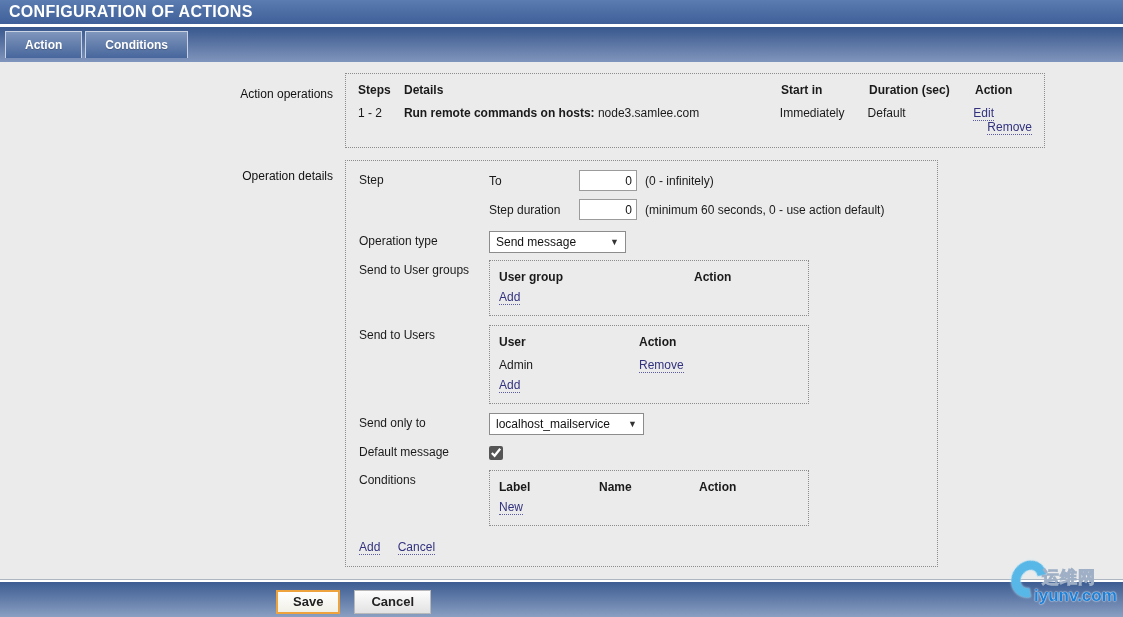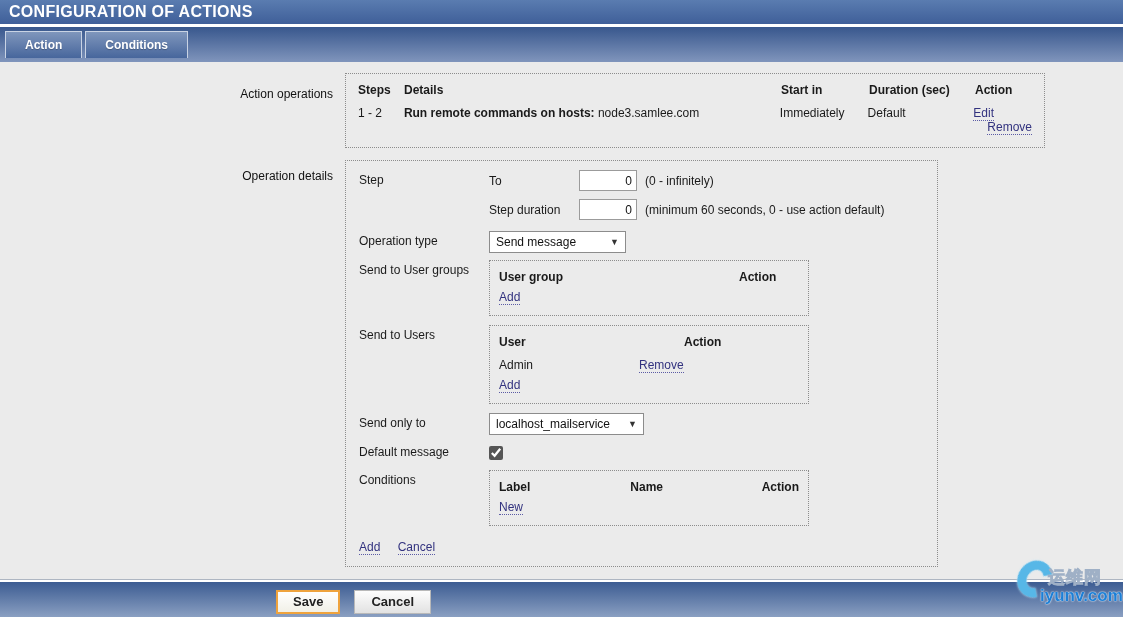--- a/index.html
+++ b/index.html
@@ -91,21 +91,21 @@
 
   .selectbox {
     display: inline-flex; align-items: center; justify-content: space-between;
     height: 22px; background: #fff; border: 1px solid #8c8c8c;
     padding: 0 6px; cursor: pointer; color: #111;
   }
   .selectbox .caret { font-size: 9px; color: #333; margin-left: 10px; }
 
   .inner-box { width: 320px; padding: 6px 9px 10px 9px; }
   .ib-row { display: flex; align-items: baseline; }
-  .ib-head { font-weight: bold; padding: 3px 0 6px 0; gap: 45px; }
+  .ib-head { font-weight: bold; padding: 3px 0 6px 0; }
   .ib-data { padding: 3px 0 6px 0; }
   .ib-c1-wide { width: 195px; }
   .ib-c1 { width: 140px; }
   .ib-c100 { width: 100px; }
 
   .checkbox {
     width: 14px; height: 14px; margin-top: 4px;
     accent-color: #555; cursor: pointer;
   }
 
@@ -128,21 +128,21 @@
     border: 2px solid #efa33d;
   }
   .btn-cancel {
     margin-left: 14px;
     background: linear-gradient(#fdfdfd, #e2e2e2);
     border: 1px solid #b9b9b9; padding: 0 16px;
   }
 
   
   .watermark {
-    position: absolute; right: 7px; bottom: 1px; width: 112px; height: 58px;
+    position: absolute; right: 13px; bottom: 1px; width: 112px; height: 58px;
     pointer-events: none;
   }
   .wm-swirl {
     position: absolute; left: 14px; top: 2px;
     width: 34px; height: 38px; border-radius: 50%;
     border: 9px solid #57b7e7; border-right-color: transparent;
     transform: rotate(35deg);
     filter: drop-shadow(0 0 1px #bfe4f6);
   }
   .wm-cn {

